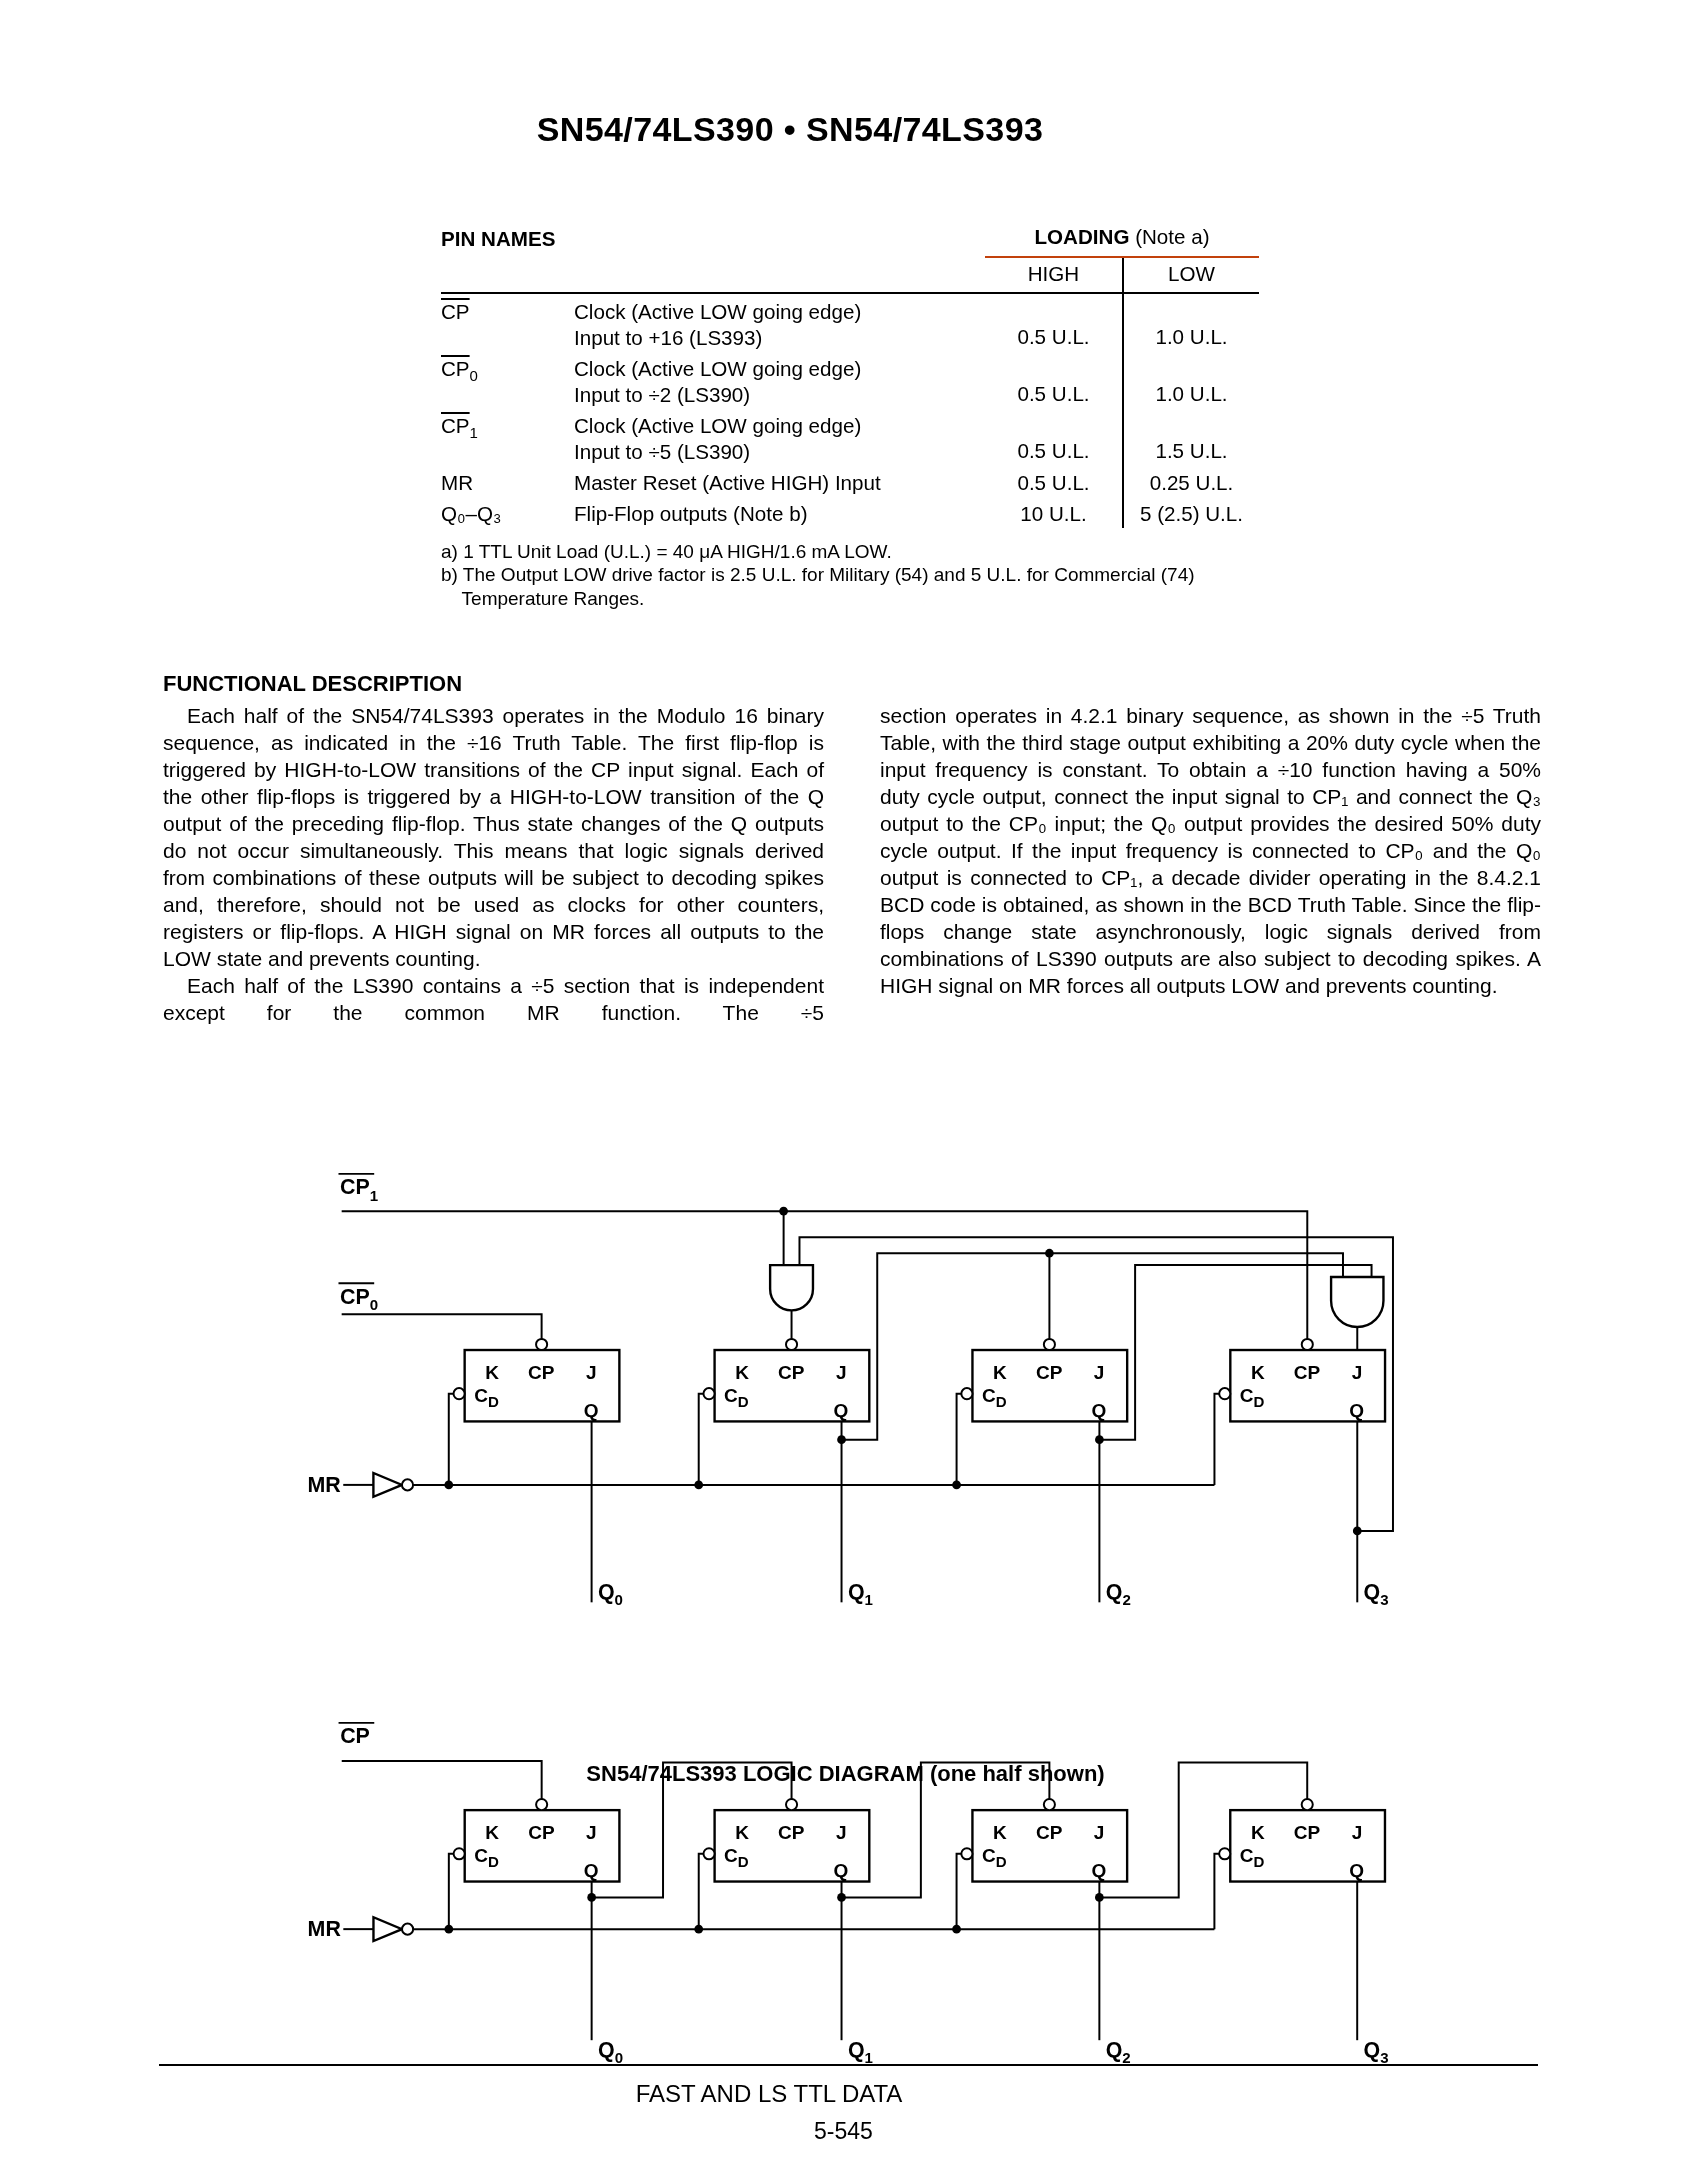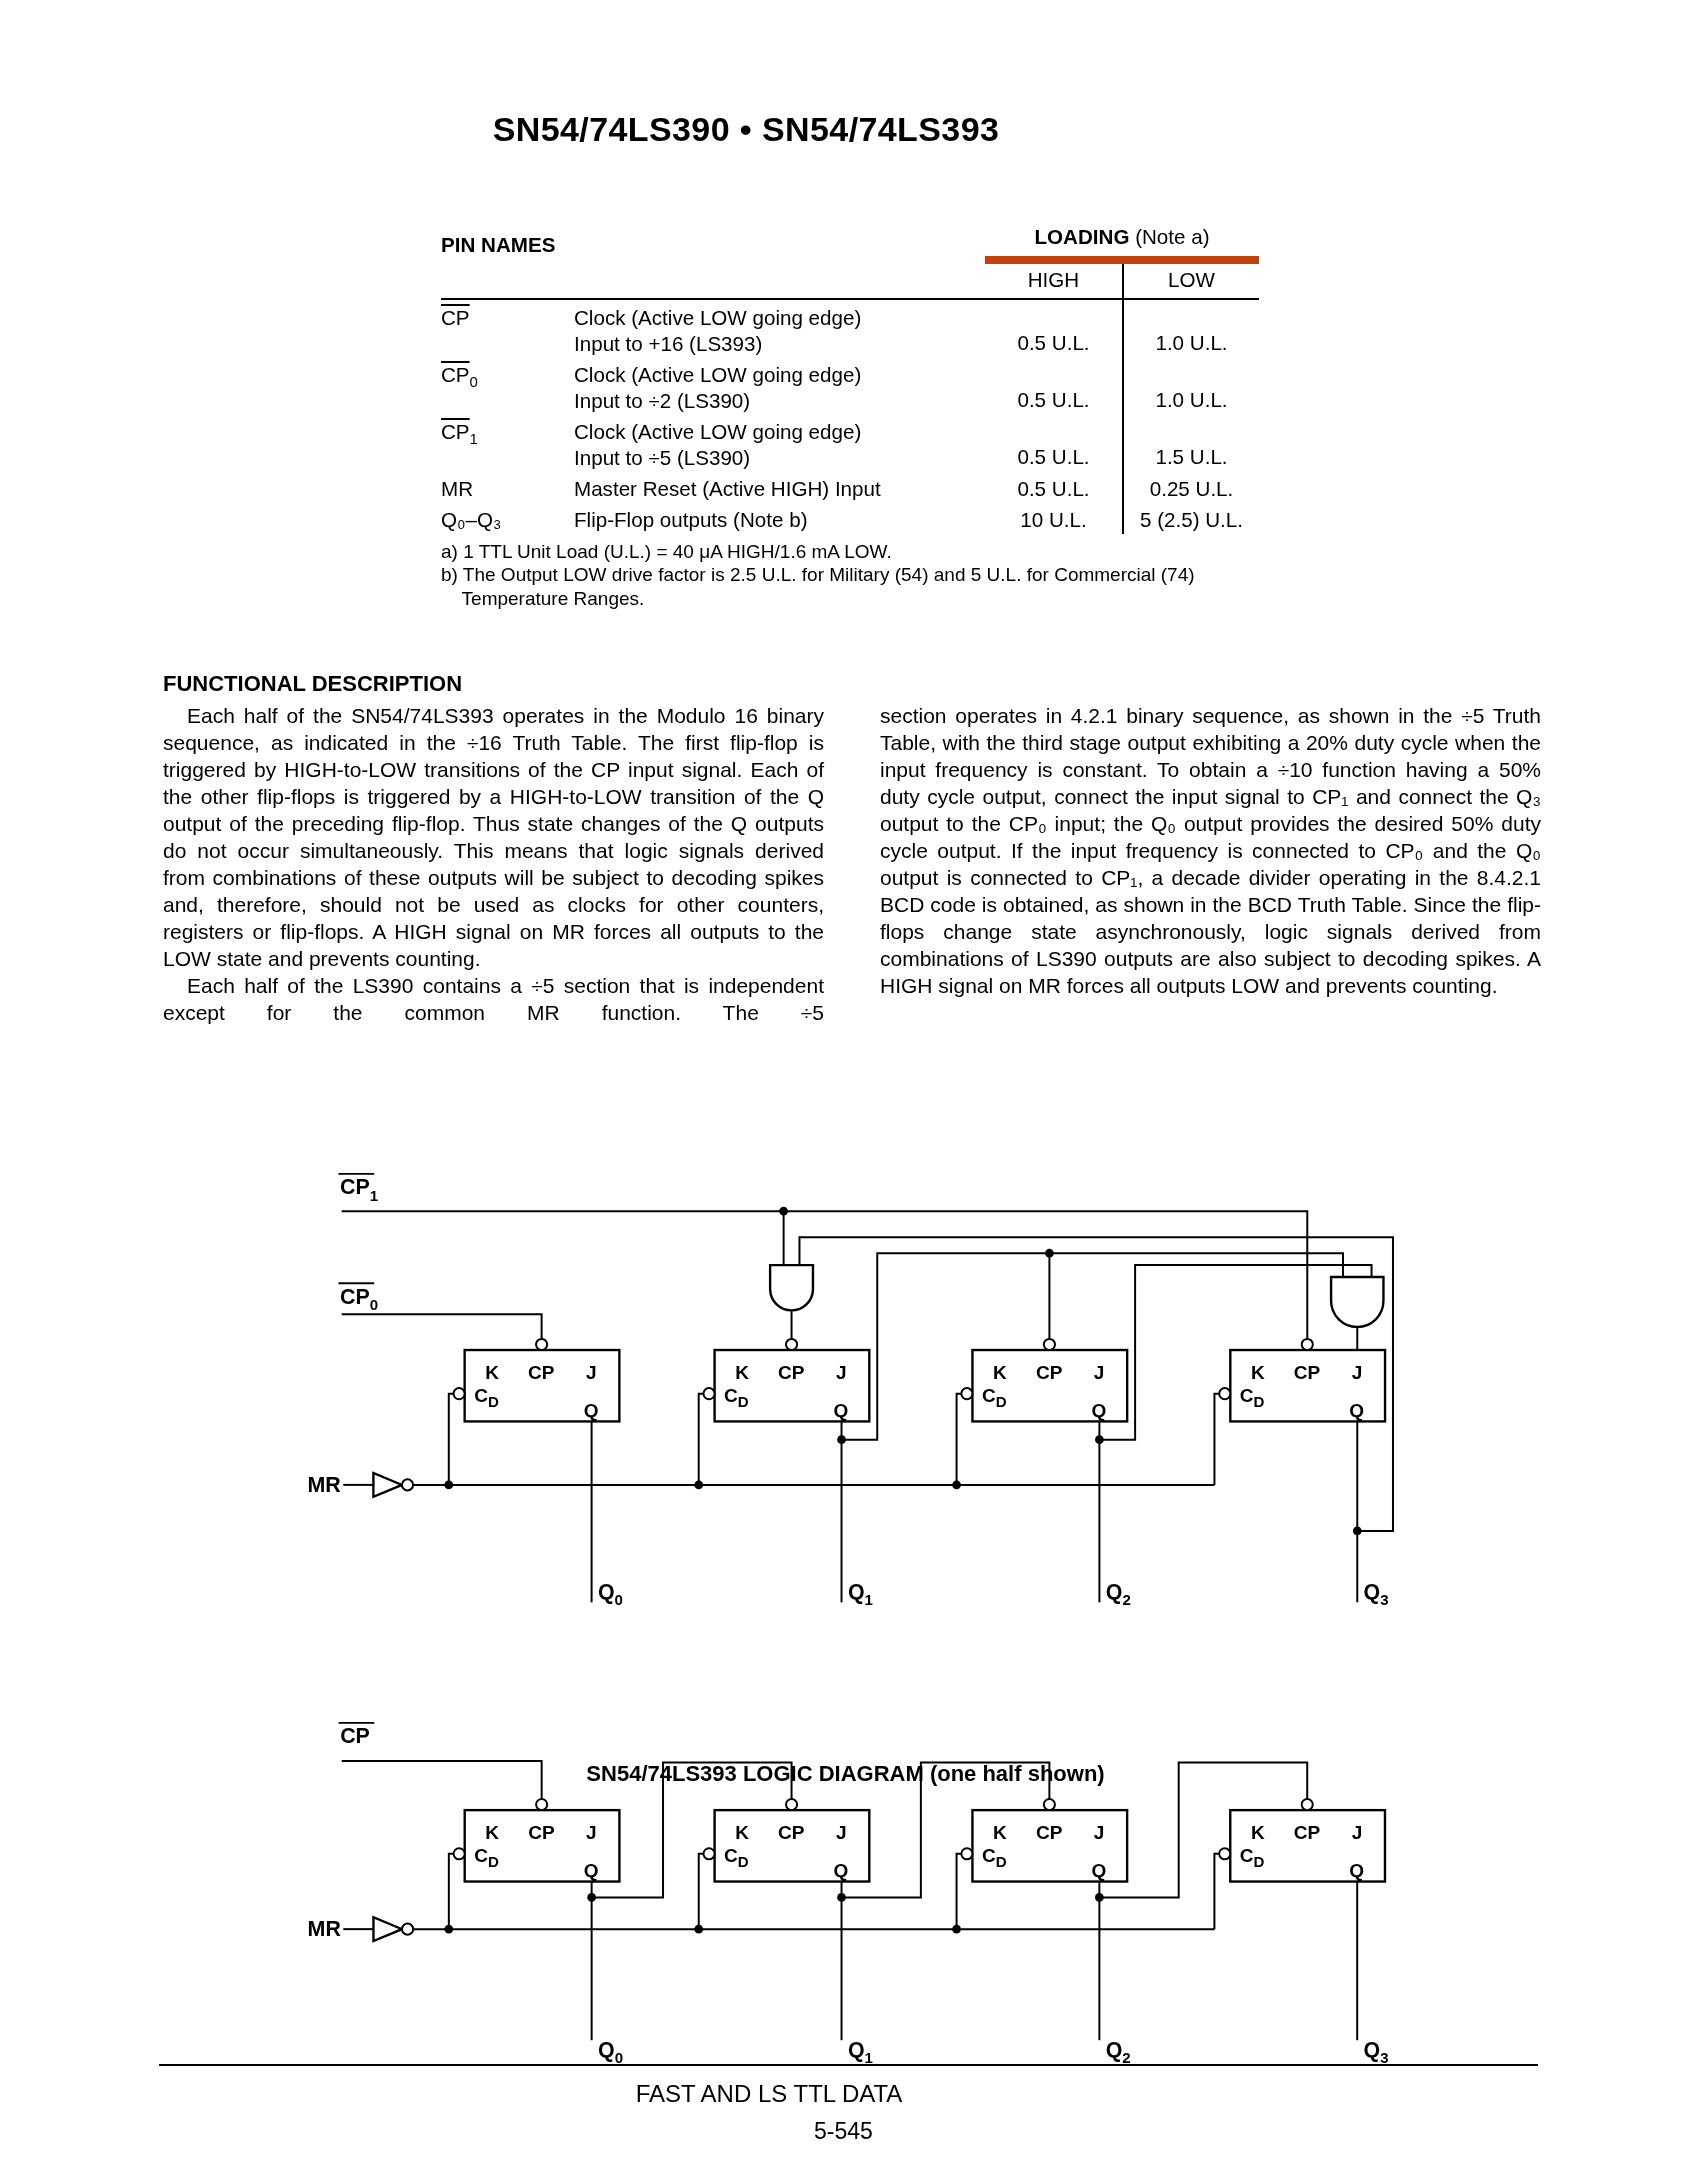--- a/index.html
+++ b/index.html
@@ -1,28 +1,28 @@
 <!DOCTYPE html>
 <html style="font-size:12.7px"><head>
 <meta charset="utf-8">
 <style>
   html,body{margin:0;padding:0;background:#e8e8e8;}
   .page{
     position:relative;width:1687px;height:2183px;background:#ffffff;color:#000;
     font-family:"Liberation Sans",sans-serif;overflow:hidden;
   }
   .doc-title{position:absolute;top:110px;left:0;width:1492px;text-align:center;
-    font-size:34px;font-weight:bold;letter-spacing:0.4px;}
+    font-size:34px;font-weight:bold;letter-spacing:0.4px;padding-left:44px;}
 
   
   .pin-table{position:absolute;left:441px;top:225px;width:818px;
     display:grid;grid-template-columns:133px 411px 137px 137px;font-size:20.6px;}
   .pt-h1-left{grid-column:1/3;font-weight:bold;align-self:end;padding-bottom:7.1px;}
   .pt-h1-right{grid-column:3/5;text-align:center;align-self:end;padding-bottom:7.1px;
-    border-bottom:8px solid #c2410c;}
+    border-bottom:2px solid #c2410c;}
   .pt-h1-right .b{font-weight:bold;}
   .pt-h2-spacer{grid-column:1/3;border-bottom:2px solid #000;}
   .pt-h2{text-align:center;padding:4px 0 6.4px 0;border-bottom:2px solid #000;}
   .pt-lowcol{border-left:2px solid #000;}
   .pt-cell{line-height:26px;}
   .rt{padding-top:4.8px;}
   .pt-desc div{line-height:26px;}
   .pt-val{display:flex;align-items:flex-end;justify-content:center;padding-bottom:0.8px;}
   .ov{text-decoration:overline;}
   .pin-sub{font-size:15px;line-height:0;}

